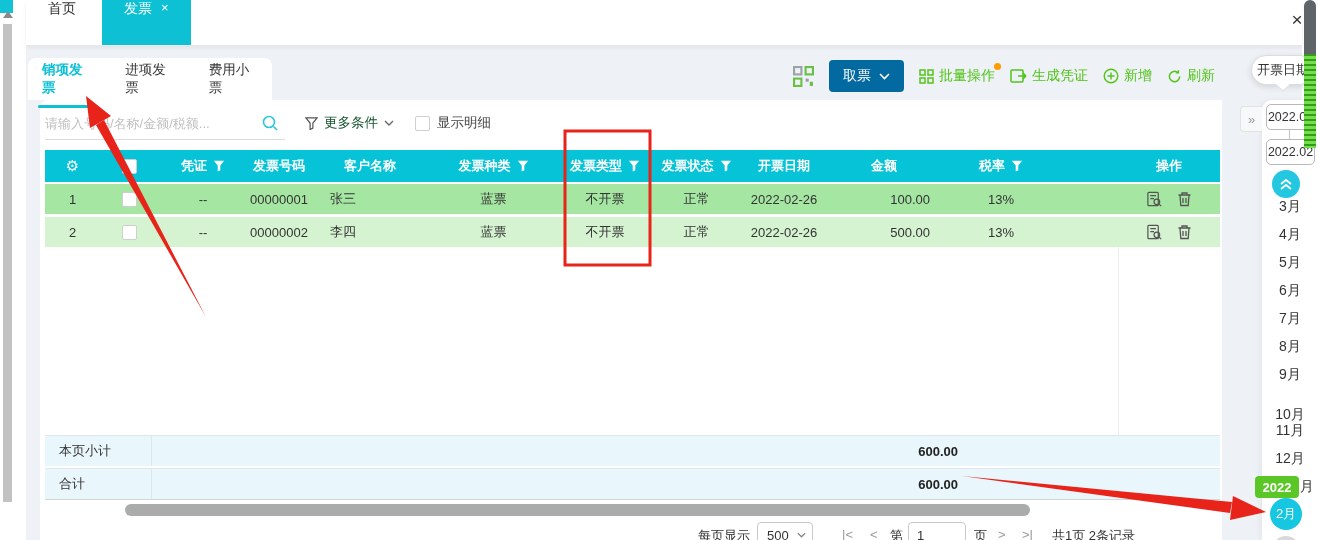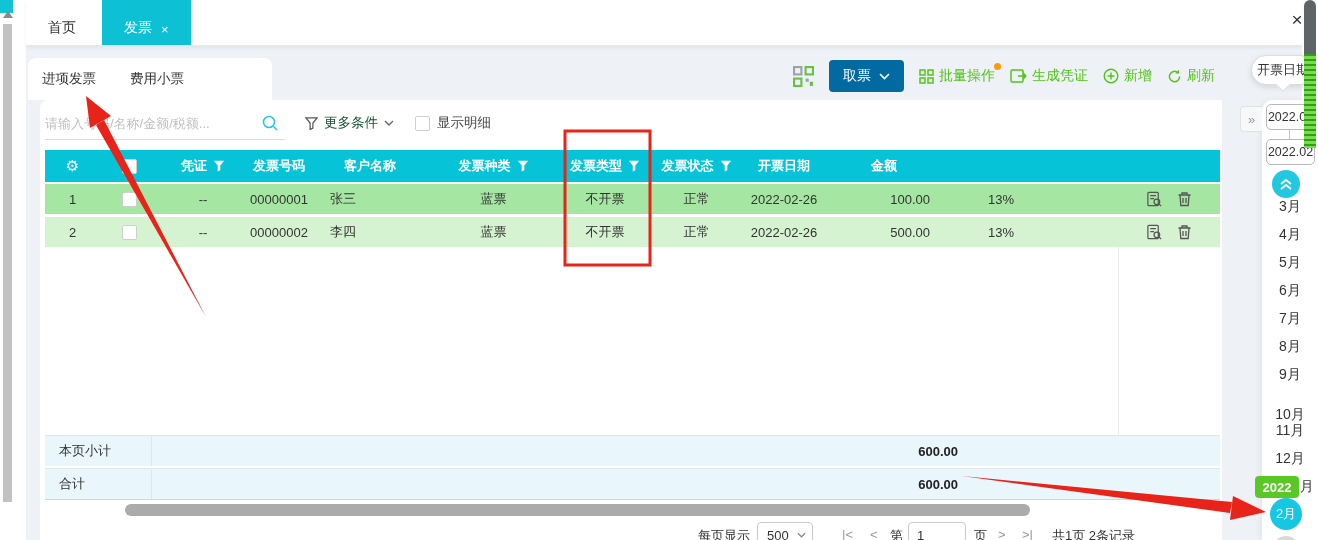--- a/index.html
+++ b/index.html
@@ -9,21 +9,21 @@
 
   
   .corner-cyan { position:absolute; left:0; top:0; width:13px; height:13px; background:#12c3d6; }
   .left-scroll-track { position:absolute; left:3px; top:24px; width:9px; height:478px; background:#c2c2c2; }
   .left-scroll-arrow { position:absolute; left:3px; top:11px; width:0; height:0;
       border-left:5px solid transparent; border-right:5px solid transparent; border-bottom:7px solid #8a8a8a; }
 
   
   .tabbar { position:absolute; left:26px; top:0; width:1276px; height:46px; background:#fff;
       border-bottom:1px solid #e8e8e8; box-shadow:0 2px 4px rgba(0,0,0,.06); display:flex; align-items:stretch; z-index:5; }
-  .tab { display:flex; align-items:flex-end; padding:8px 22px; font-size:14px; color:#333; cursor:pointer; }
+  .tab { display:flex; align-items:flex-start; padding:0 22px; font-size:14px; color:#333; cursor:pointer; }
   .tab.active { background:#0ec0d4; color:#fff; margin-left:4px; }
   .tab .close-x { margin-left:9px; font-size:13px; color:#fff; }
   .window-close { position:absolute; left:1286px; top:8px; width:22px; height:24px; font-size:19px; color:#333;
       text-align:center; line-height:24px; z-index:6; }
 
   
   .graybg { position:absolute; left:26px; top:46px; width:1276px; height:494px; background:#eef1f5; }
 
   
   .subtab-card { position:absolute; left:28px; top:58px; width:244px; height:42px; background:#fff;
@@ -132,20 +132,21 @@
       <span>首页</span>
     </div>
     <div class="tab active">
       <span>发票</span>
       <span class="close-x">×</span>
     </div>
   </div>
   <div class="window-close">×</div>
 
   <div class="subtab-card" id="subtabs">
+      <div class="subtab active">销项发票</div>
       <div class="subtab">进项发票</div>
       <div class="subtab">费用小票</div>
     </div>
 
   <div class="toolbar">
     <span>
       <svg width="21" height="21" viewBox="0 0 20 20">
           <g>
         <rect x="1" y="1" width="7" height="7" fill="none" stroke="#9aa3a8" stroke-width="2"></rect>
         <rect x="12" y="1" width="7" height="7" fill="none" stroke="#6abf45" stroke-width="2"></rect>
@@ -265,22 +266,31 @@
         <svg width="12" height="12" viewBox="0 0 14 14">
           <path d="M1 1h12L8.5 6.5V12l-3 1.5V6.5z" fill="#fff"></path>
         </svg>
       </div>
       <div class="hcell" style="width: 88px;">
         <span>开票日期</span>
       </div>
       <div class="hcell" style="width: 112px;">
         <span>金额</span>
       </div>
+      <div class="hcell" style="width: 122px;">
+        <span>税率</span>
+        <svg width="12" height="12" viewBox="0 0 14 14">
+          <path d="M1 1h12L8.5 6.5V12l-3 1.5V6.5z" fill="#fff"></path>
+        </svg>
+      </div>
       <div class="hcell" style="width: 56px;">
         <span></span>
+      </div>
+      <div class="hcell" style="width: 102px;">
+        <span>操作</span>
       </div>
     </div>
   <div id="tbody">
       <div class="trow odd" style="top: 184px;">
         <div class="cell" style="width: 55px;">1</div>
         <div class="cell" style="width: 58px;">
           <span class="checkbox"></span>
         </div>
         <div class="cell" style="width: 90px;">--</div>
         <div class="cell" style="width: 62px;">00000001</div>

